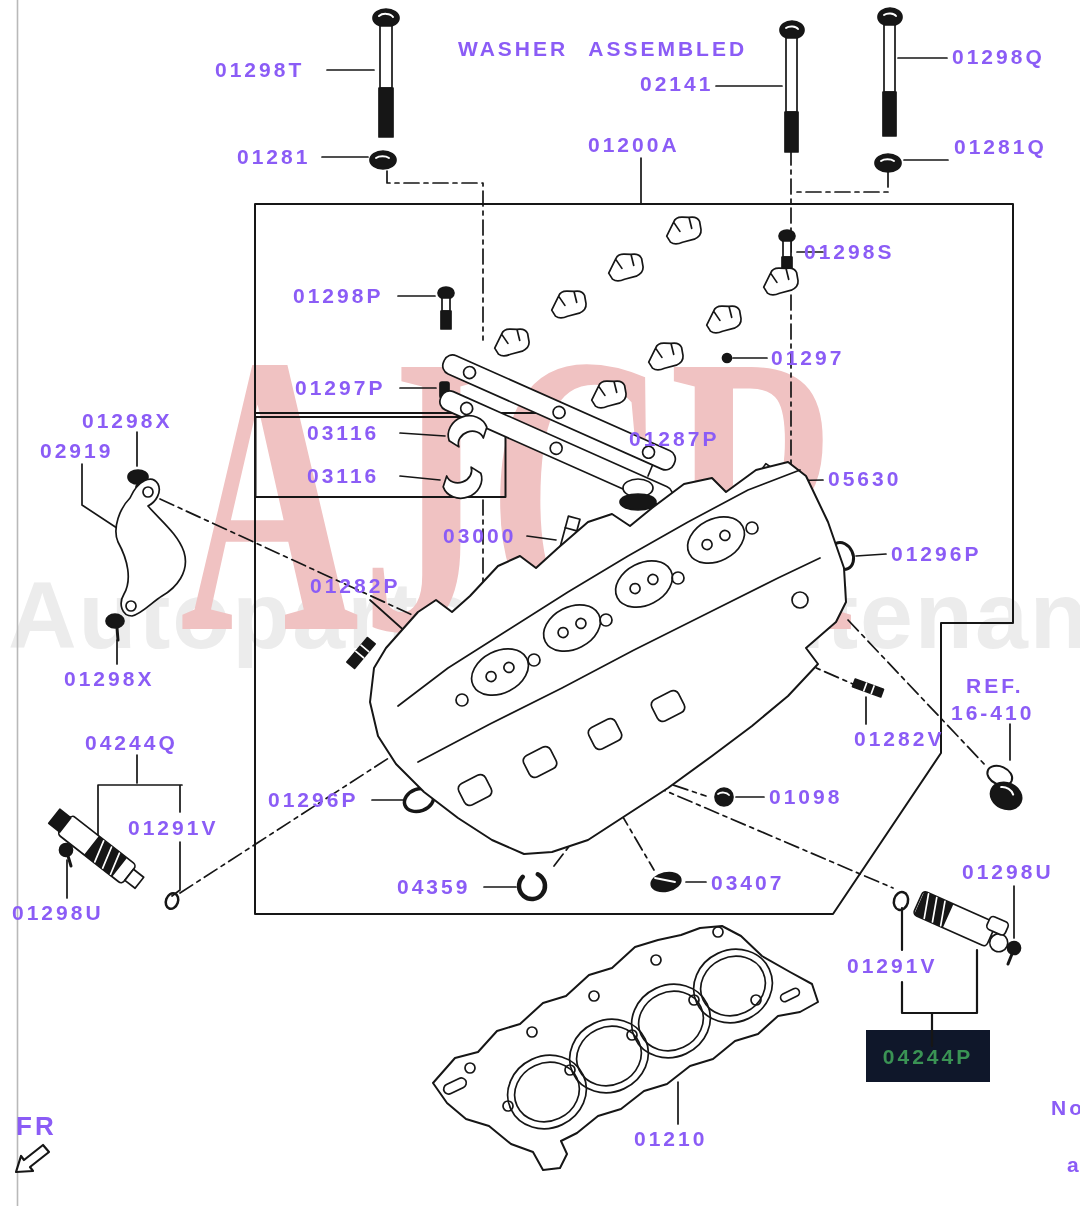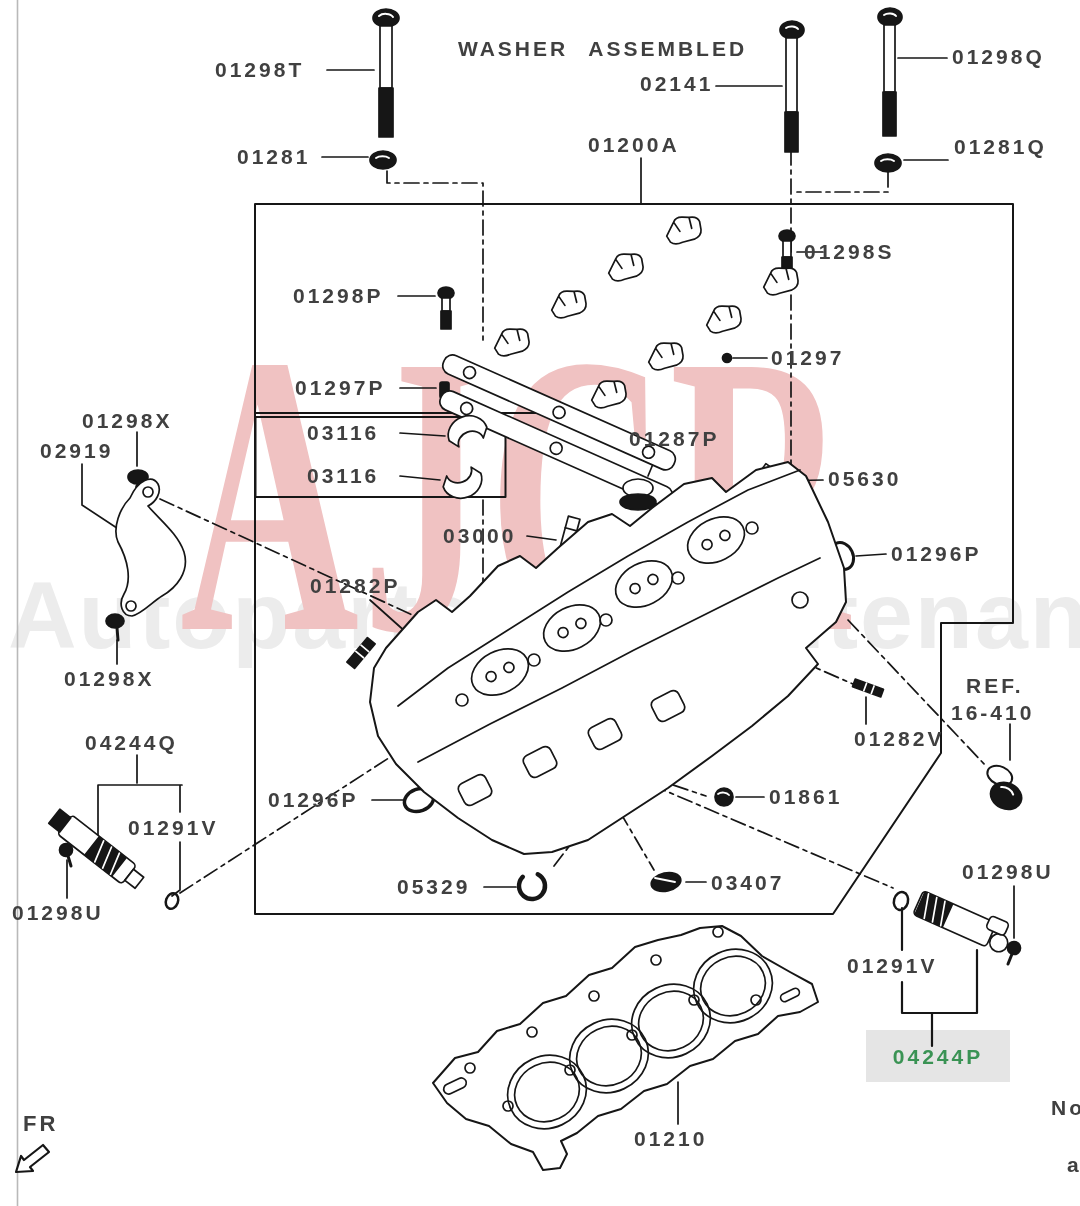--- a/index.html
+++ b/index.html
@@ -3,24 +3,24 @@
 <meta charset="utf-8">
 <style>
   html,body{margin:0;padding:0;background:#fff;}
   #stage{position:relative;width:1080px;height:1206px;background:#ffffff;overflow:hidden;
          font-family:"Liberation Sans",sans-serif;}
   .wm-gray{position:absolute;left:8px;top:568px;z-index:0;white-space:nowrap;
            font:700 95px/1 "Liberation Sans",sans-serif;color:#ececec;letter-spacing:2px;}
   .wm-pink{position:absolute;left:180px;top:295px;z-index:0;white-space:nowrap;
            font:700 400px/1 "Liberation Serif",serif;color:#f0c2c2;letter-spacing:4px;
            transform:scale(0.62,1.0);transform-origin:left top;}
-  .hlbox{position:absolute;left:866px;top:1030px;width:144px;height:52px;background:#e5e5e5;
+  .hlbox{position:absolute;left:866px;top:1030px;width:124px;height:52px;background:#0f172a;
          z-index:1;display:flex;align-items:center;justify-content:center;}
   svg.art{position:absolute;left:0;top:0;z-index:2;}
-  .lbl{position:absolute;z-index:3;white-space:nowrap;color:#404040;
+  .lbl{position:absolute;z-index:3;white-space:nowrap;color:#8b5cf6;
        font:700 21px/1 "Liberation Sans",sans-serif;letter-spacing:3px;}
   .lbl.ws{word-spacing:12px;}
   .lbl.green{position:static;color:#3a9354;letter-spacing:3px;}
 </style>
 </head>
 <body>
 
 <div id="stage">
 
   <div class="wm-gray">Autoparts &amp; Maintenance</div>
@@ -337,24 +337,24 @@
   <div class="lbl" style="left:40px;top:440px">02919</div>
   <div class="lbl" style="left:443px;top:525px">03000</div>
   <div class="lbl" style="left:891px;top:543px">01296P</div>
   <div class="lbl" style="left:310px;top:575px">01282P</div>
   <div class="lbl" style="left:64px;top:668px">01298X</div>
   <div class="lbl" style="left:966px;top:675px">REF.</div>
   <div class="lbl" style="left:951px;top:702px">16-410</div>
   <div class="lbl" style="left:85px;top:732px">04244Q</div>
   <div class="lbl" style="left:854px;top:728px">01282V</div>
   <div class="lbl" style="left:128px;top:817px">01291V</div>
-  <div class="lbl" style="left:769px;top:786px">01861</div>
+  <div class="lbl" style="left:769px;top:786px">01098</div>
   <div class="lbl" style="left:268px;top:789px">01296P</div>
   <div class="lbl" style="left:12px;top:902px">01298U</div>
-  <div class="lbl" style="left:397px;top:876px">05329</div>
+  <div class="lbl" style="left:397px;top:876px">04359</div>
   <div class="lbl" style="left:711px;top:872px">03407</div>
   <div class="lbl" style="left:962px;top:861px">01298U</div>
   <div class="lbl" style="left:847px;top:955px">01291V</div>
   <div class="lbl" style="left:634px;top:1128px">01210</div>
-  <div class="lbl" style="left:23px;top:1113px;font-size:22px">FR</div>
+  <div class="lbl" style="left:16px;top:1113px;font-size:26px">FR</div>
   <div class="lbl" style="left:1051px;top:1097px">No</div>
   <div class="lbl" style="left:1067px;top:1154px">a</div>
 </div>
 
 </body></html>

